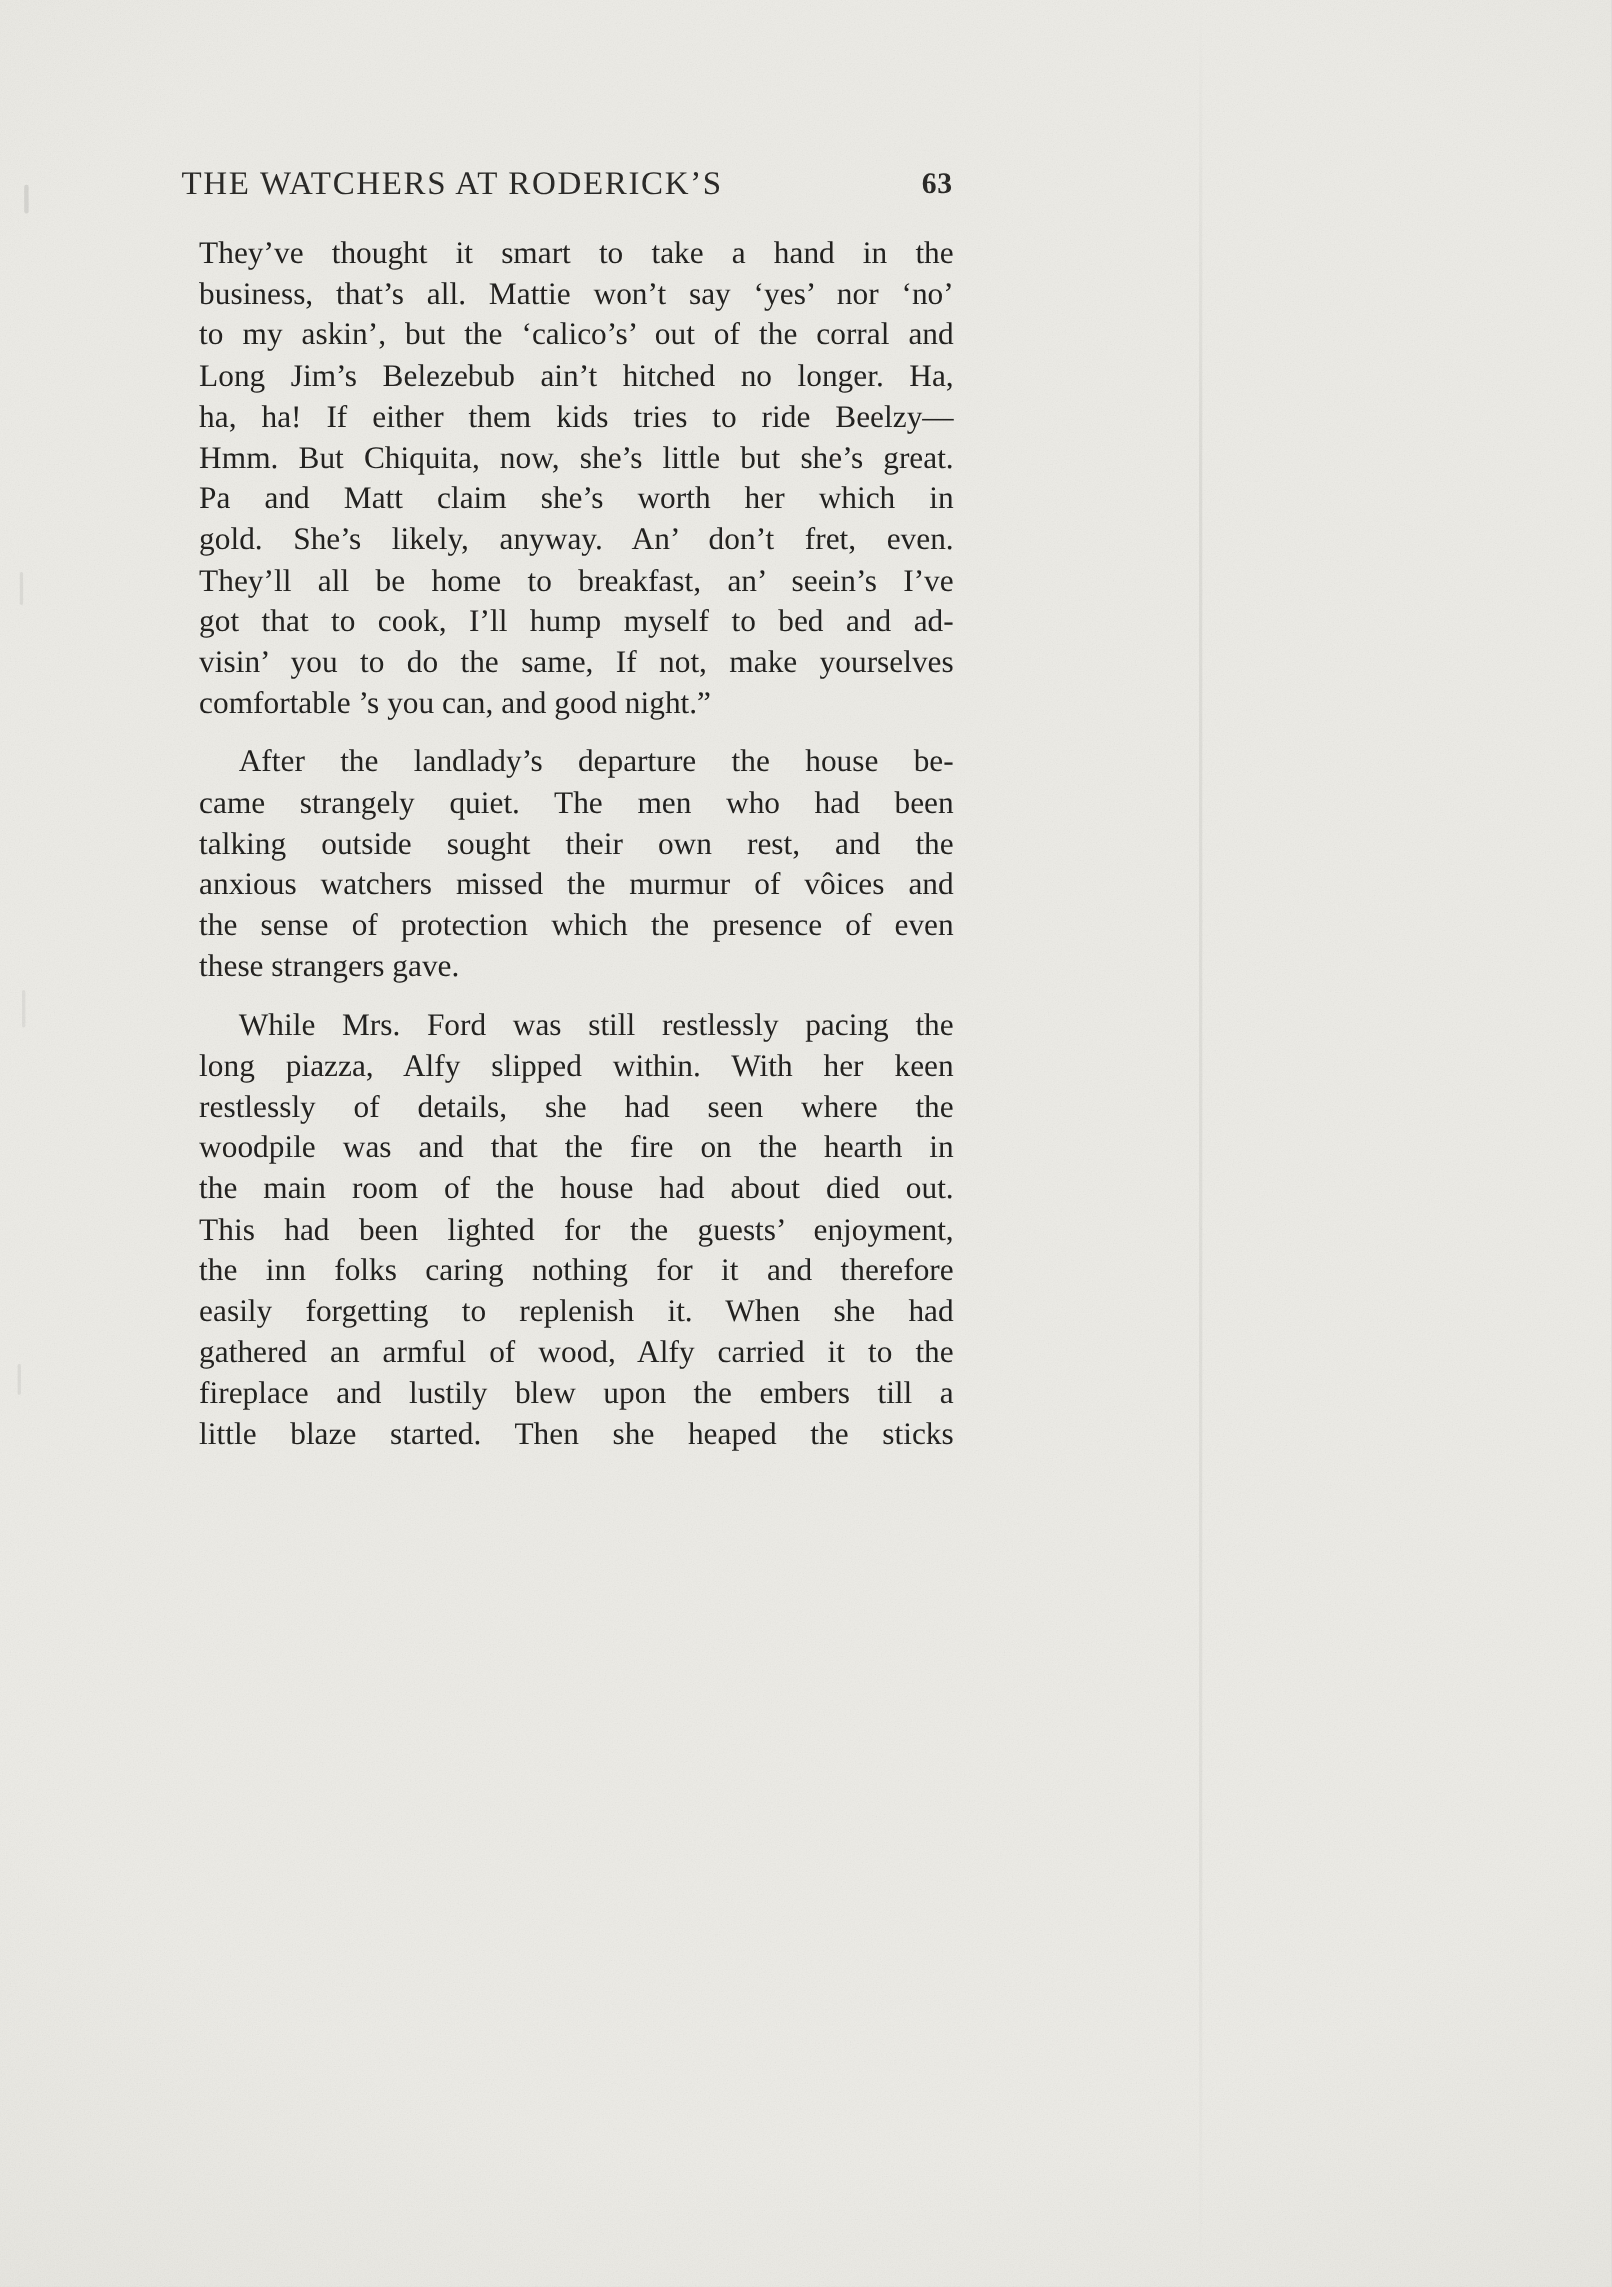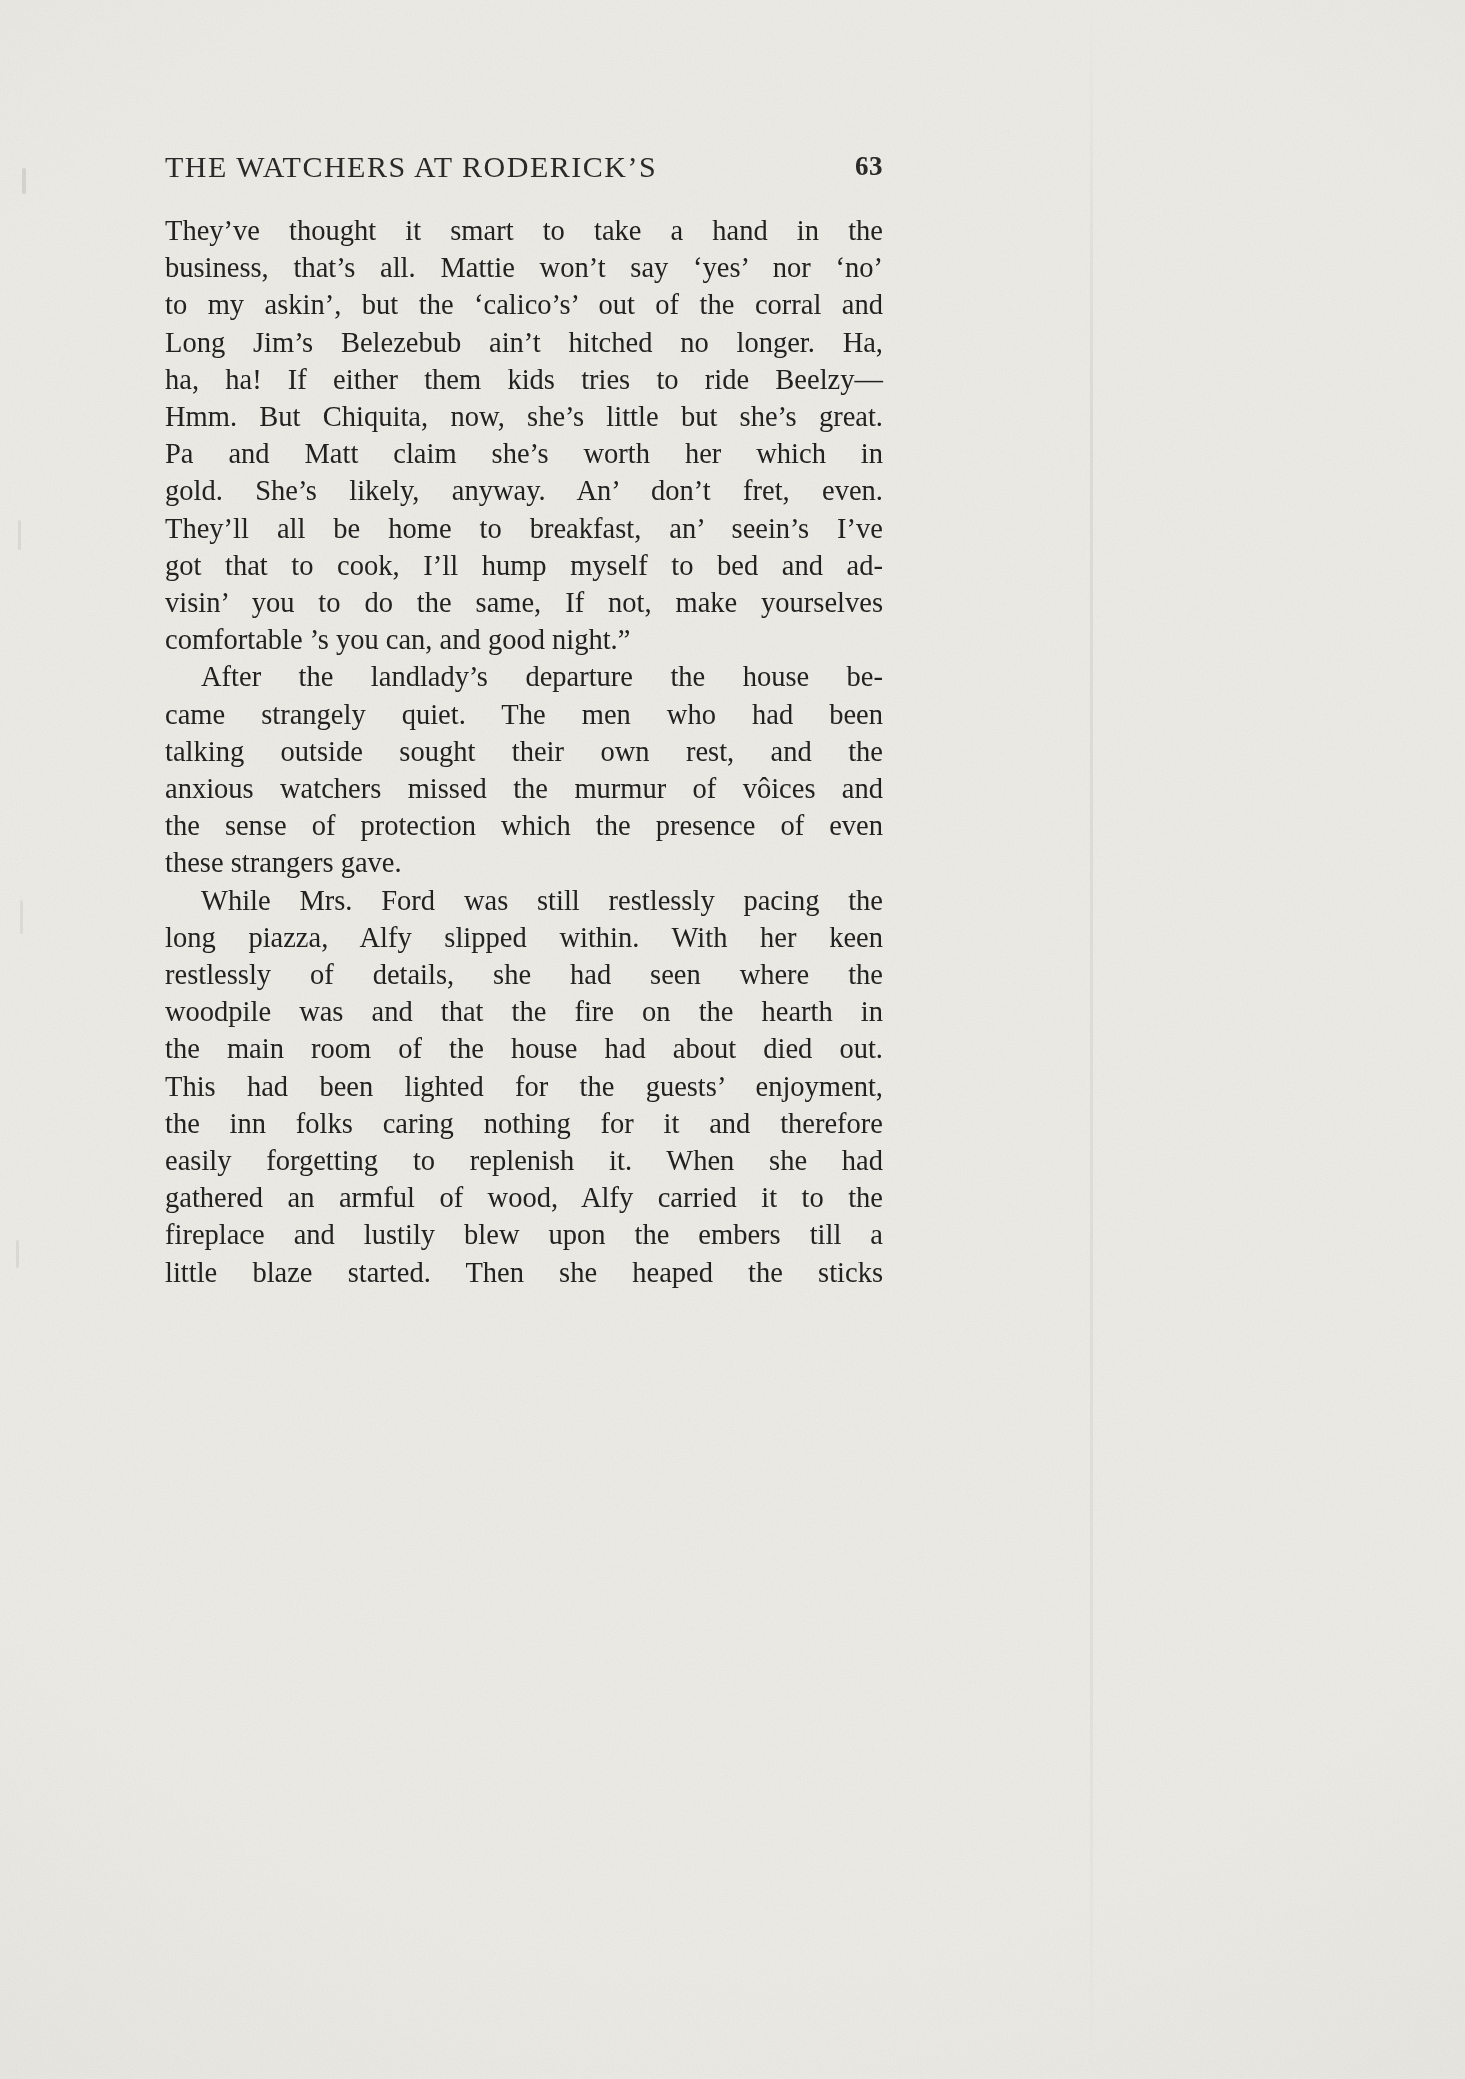--- a/index.html
+++ b/index.html
@@ -50,33 +50,33 @@
   }
   .chapter-title {
     display: block;
     text-align: left;
     font-size: 30px;
     letter-spacing: 1.5px;
     color: #2b2a28;
   }
   .page-number {
     position: absolute;
-    right: 0;
+    right: 17px;
     top: 1px;
     font-size: 27px;
     font-weight: bold;
     letter-spacing: 0.5px;
     color: #2b2a28;
   }
   .body-text {
     font-size: 28.5px;
     line-height: 37.2px;
     color: #232220;
   }
-  .paragraph { margin: 0; }
+  .paragraph { margin: 16px; }
   .line {
     text-align: justify;
     text-align-last: justify;
     white-space: normal;
   }
   .line.last-line {
     text-align-last: left;
   }
   .line.first-indent {
     text-indent: 36px;

